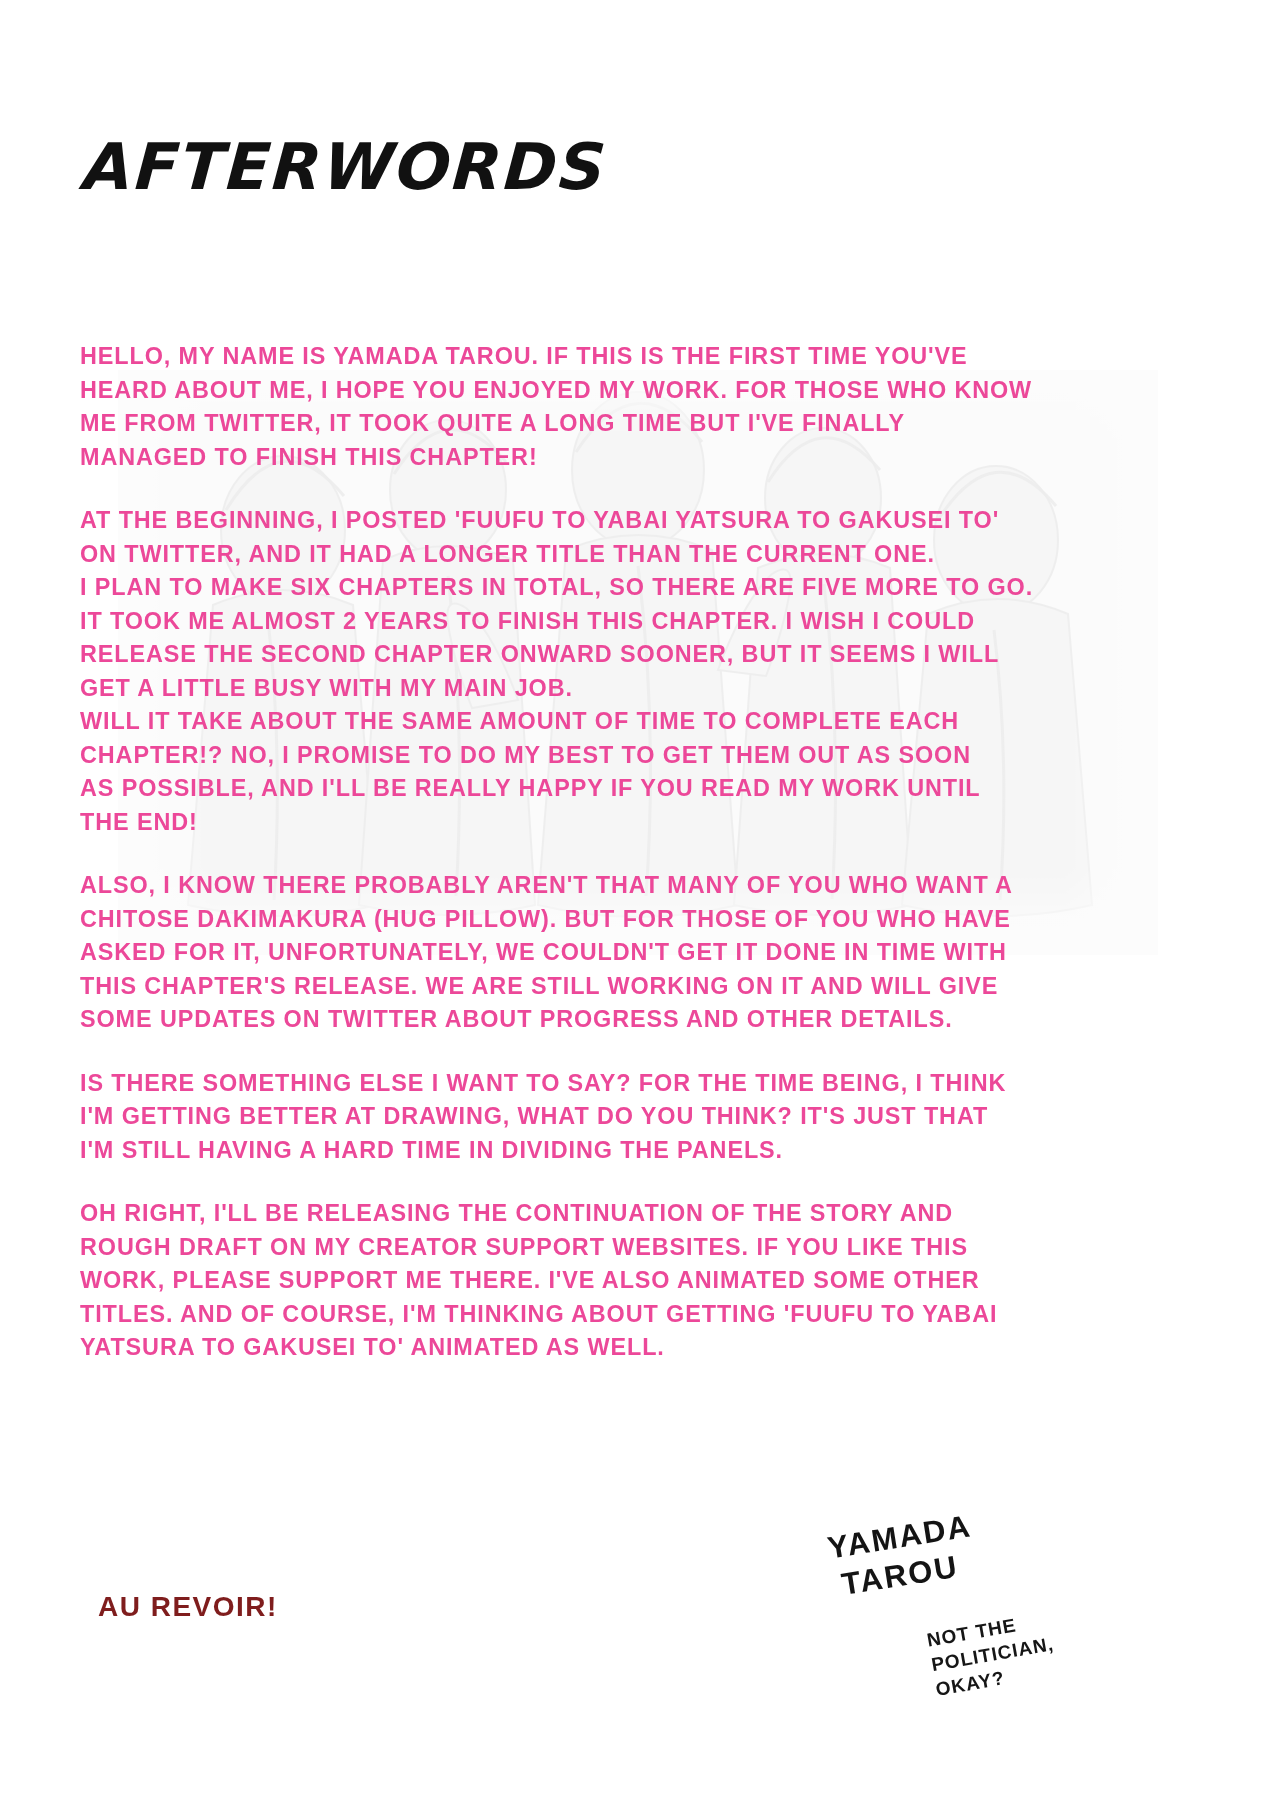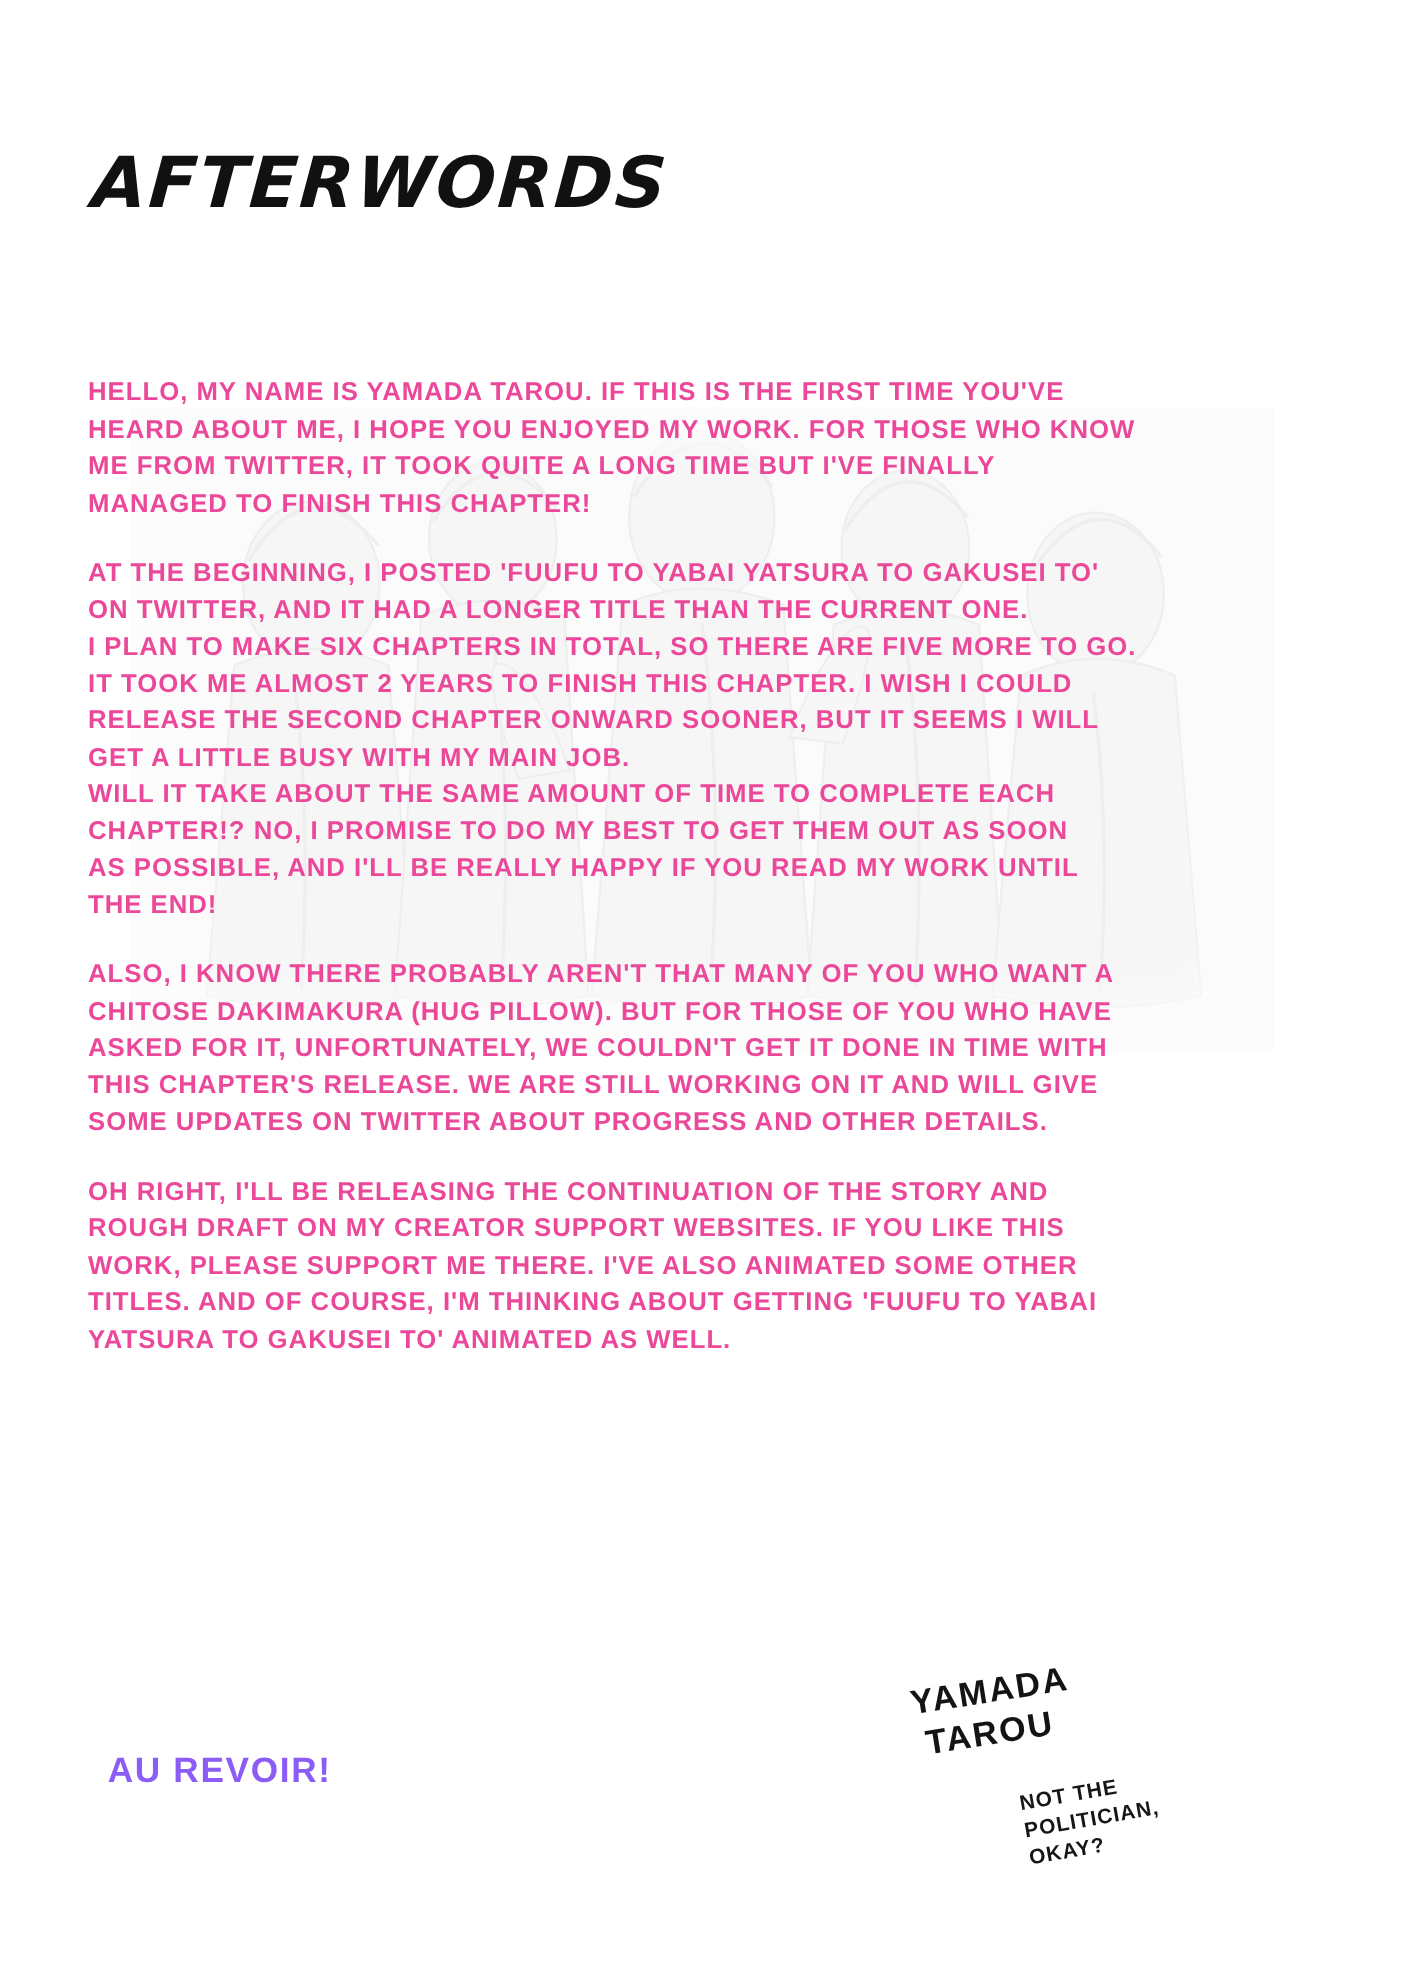--- a/index.html
+++ b/index.html
@@ -65,25 +65,25 @@
     margin: 0 0 30px 0;
     white-space: pre-line;
   }
   .para:last-child { margin-bottom: 0; }
 
   .signoff {
     position: absolute;
     left: 98px;
     top: 1591px;
     font-family: "Liberation Sans", sans-serif;
-    font-size: 32px;
+    font-size: 28px;
     font-weight: 700;
     letter-spacing: 1.5px;
     text-transform: uppercase;
-    color: #8b5cf6;
+    color: #7f1d1d;
   }
 
   .signature {
     position: absolute;
     right: 135px;
     top: 1530px;
     width: 330px;
     height: 230px;
   }
   .sig-name {
@@ -200,20 +200,23 @@
 get a little busy with my main job.
 Will it take about the same amount of time to complete each
 chapter!? No, I promise to do my best to get them out as soon
 as possible, and I'll be really happy if you read my work until
 the end!</p>
     <p class="para">Also, I know there probably aren't that many of you who want a
 Chitose dakimakura (hug pillow). But for those of you who have
 asked for it, unfortunately, we couldn't get it done in time with
 this chapter's release. We are still working on it and will give
 some updates on Twitter about progress and other details.</p>
+    <p class="para">Is there something else I want to say? For the time being, I think
+I'm getting better at drawing, what do you think? It's just that
+I'm still having a hard time in dividing the panels.</p>
     <p class="para">Oh right, I'll be releasing the continuation of the story and
 rough draft on my creator support websites. If you like this
 work, please support me there. I've also animated some other
 titles. And of course, I'm thinking about getting 'Fuufu to Yabai
 Yatsura to Gakusei to' animated as well.</p>
   </div>
 
   <div class="signoff">AU REVOIR!</div>
 
   <div class="signature">

